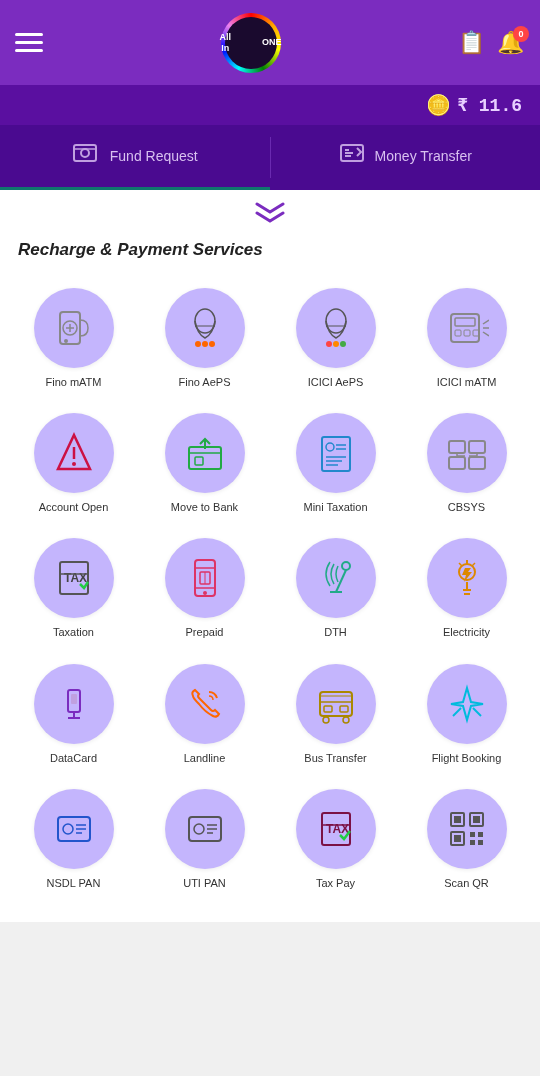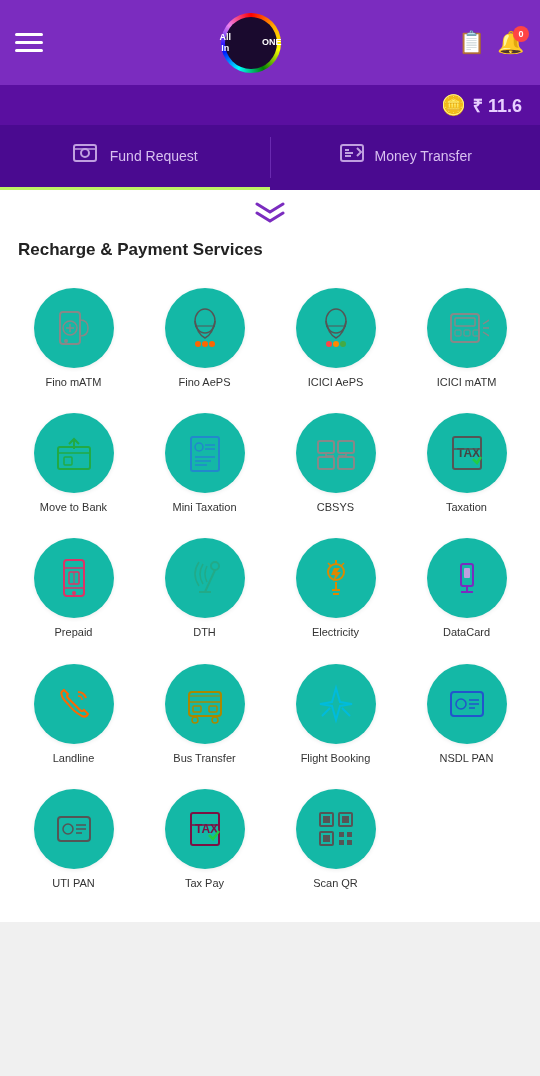--- a/index.html
+++ b/index.html
@@ -99,40 +99,41 @@
       gap: 6px;
     }
     .balance-coins {
       color: #c0a0e0;
       font-size: 20px;
     }
     .balance-amount {
       color: #e8d0ff;
       font-size: 18px;
       font-weight: bold;
+      font-family: Liberation Mono, monospace;
     }
 
     
     .tabs {
       background: #4a0a90;
       width: 100%;
       height: 65px;
       display: flex;
     }
     .tab {
       flex: 1;
       display: flex;
       align-items: center;
       justify-content: center;
       gap: 10px;
       cursor: pointer;
       border-bottom: 3px solid transparent;
     }
     .tab.active {
-      border-bottom: 3px solid #bef264;
+      border-bottom: 3px solid #0f766e;
       gap: 12px;
     }
     .tab-icon {
       font-size: 22px;
       color: #c0a0e0;
     }
     .tab-label {
       color: #d8c0f0;
       font-size: 14px;
       font-weight: 500;
@@ -154,20 +155,21 @@
       color: #7b2cbf;
       font-size: 22px;
       font-weight: bold;
     }
 
     
     .section-title {
       background: white;
       padding: 4px 18px 16px;
       font-size: 17px;
+      font-style: italic;
       color: #222;
       font-weight: 600;
     }
 
     
     .services-grid {
       background: white;
       display: grid;
       grid-template-columns: repeat(4, 1fr);
       gap: 0;
@@ -177,21 +179,21 @@
       display: flex;
       flex-direction: column;
       align-items: center;
       padding: 12px 4px;
       cursor: pointer;
     }
     .service-circle {
       width: 80px;
       height: 80px;
       border-radius: 50%;
-      background: #14b8a6;
+      background: #c4b5fd;
       display: flex;
       align-items: center;
       justify-content: center;
       margin-bottom: 8px;
       box-shadow: 0 1px 4px rgba(0,0,0,0.08);
     }
     .service-label {
       font-size: 11px;
       color: #333;
       text-align: center;
@@ -317,20 +319,30 @@
         <rect x="19" y="24" width="6" height="6" rx="1" stroke="#888" stroke-width="1" fill="none"></rect>
         <rect x="28" y="24" width="6" height="6" rx="1" stroke="#888" stroke-width="1" fill="none"></rect>
         <line x1="38" y1="18" x2="44" y2="14" stroke="#888" stroke-width="1.5"></line>
         <line x1="38" y1="22" x2="44" y2="22" stroke="#888" stroke-width="1.5"></line>
         <line x1="38" y1="26" x2="44" y2="30" stroke="#888" stroke-width="1.5"></line>
       </svg>
     </div>
     <span class="service-label">ICICI mATM</span>
   </div>
 
+  <div class="service-item">
+    <div class="service-circle">
+      <svg width="44" height="44" viewBox="0 0 44 44" fill="none">
+        <polygon points="22,4 38,38 6,38" stroke="#cc1144" stroke-width="2.5" fill="none"></polygon>
+        <line x1="22" y1="16" x2="22" y2="28" stroke="#cc1144" stroke-width="2.5"></line>
+        <circle cx="22" cy="33" r="2" fill="#cc1144"></circle>
+      </svg>
+    </div>
+    <span class="service-label">Account Open</span>
+  </div>
 
   <div class="service-item">
     <div class="service-circle">
       <svg width="44" height="44" viewBox="0 0 44 44" fill="none">
         <rect x="6" y="16" width="32" height="22" rx="2" stroke="#22aa44" stroke-width="2" fill="none"></rect>
         <line x1="6" y1="22" x2="38" y2="22" stroke="#22aa44" stroke-width="1.5"></line>
         <rect x="12" y="26" width="8" height="8" rx="1" stroke="#22aa44" stroke-width="1.5" fill="none"></rect>
         <line x1="22" y1="8" x2="22" y2="18" stroke="#22aa44" stroke-width="2"></line>
         <polyline points="17,13 22,8 27,13" fill="none" stroke="#22aa44" stroke-width="2"></polyline>
       </svg>

